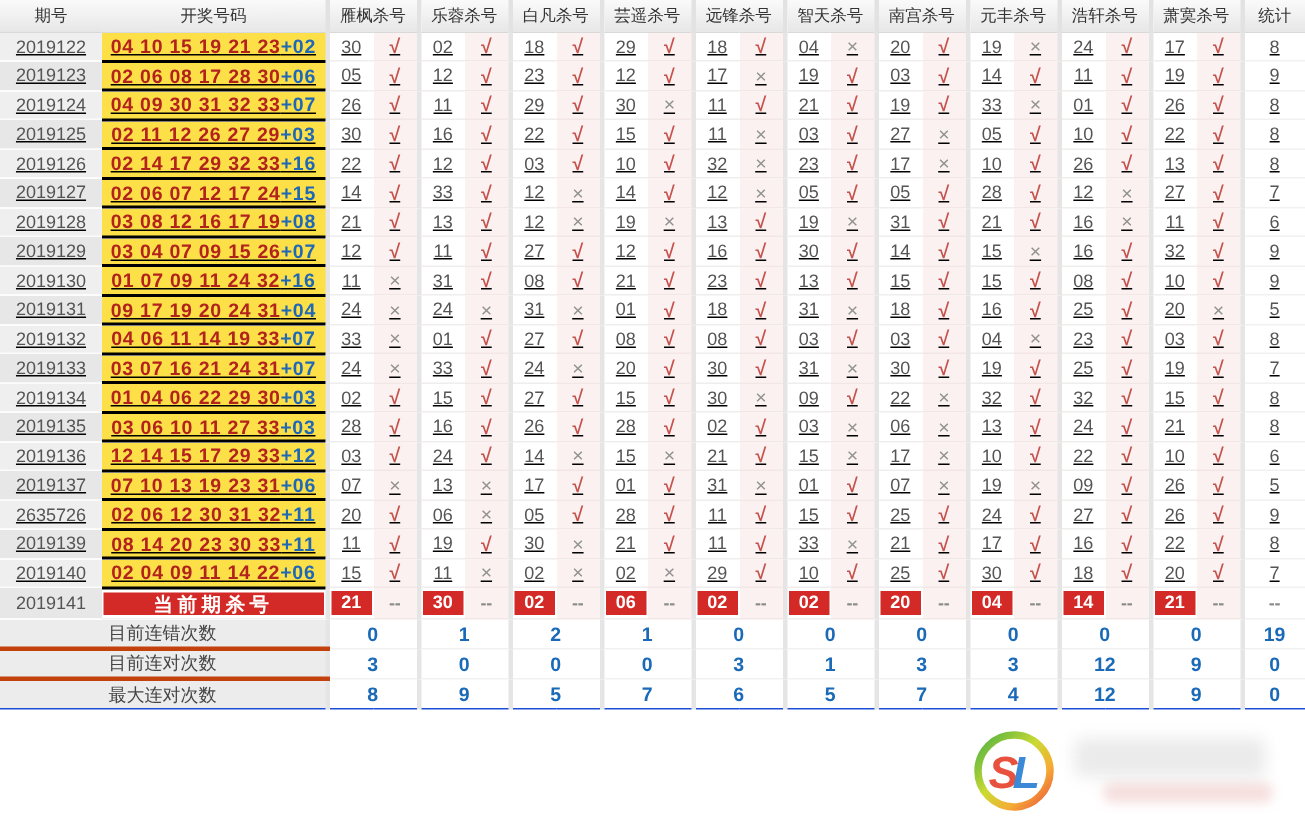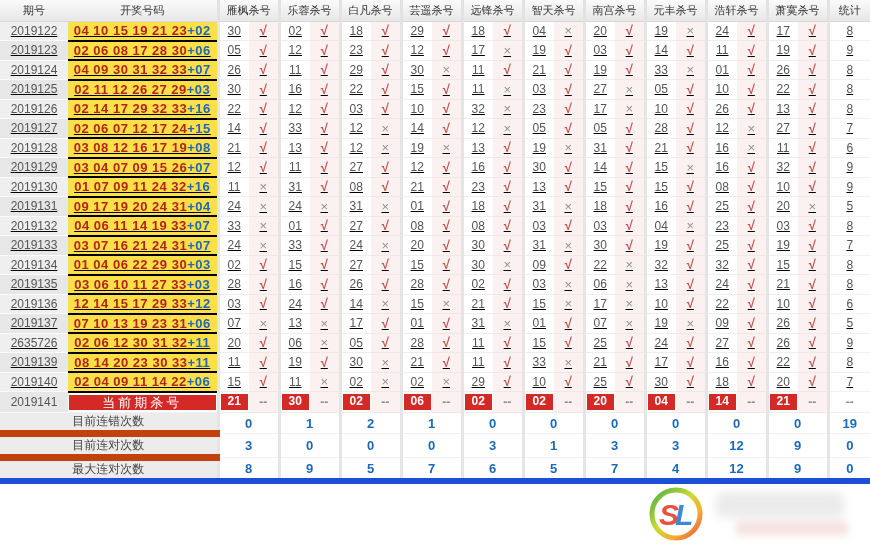--- a/index.html
+++ b/index.html
@@ -25,33 +25,33 @@
   td.kn { background:#fff; color:#555; font-size:12px; border-left:3px solid #e5e5e5; border-bottom:1px solid #f0eded; }
   td.kc { background:#fbf1f0; font-size:13px; border-bottom:1px solid #f3e7e6; }
   td.kc.hit  { color:#c5524c; font-weight:bold; }
   td.kc.miss { color:#919191; }
   td.st { background:#fff; color:#555; font-size:12px; border-left:3px solid #e5e5e5; border-bottom:1px solid #f1f1f1; }
 
   
   tr.cur { height:19.5px; }
   tr.cur td.ban { background:#fff; border-bottom:1px solid #f1f1f1; }
   .banner { margin:2px 1px; height:15.5px; line-height:15.5px; background:#d32a27; color:#fff;
-            font-size:13px; font-weight:normal; letter-spacing:3px; }
+            font-size:13px; font-weight:bold; letter-spacing:3px; }
   .chip { margin:2px 1px; height:15.5px; line-height:15.5px; background:#d32a27; color:#fff;
           font-size:12px; font-weight:bold; }
   td.kc.dash, td.st.dash { color:#8b8b8b; font-weight:bold; font-size:12px; background:#fbf1f0; }
   td.st.dash { background:#fff; }
 
   
   tr.sum { height:20px; }
-  td.lbl { background:#ececec; color:#444; font-size:12px; border-bottom:7px solid #c2410c; }
+  td.lbl { background:#ececec; color:#444; font-size:12px; border-bottom:3px solid #c2410c; }
   td.val { background:#fff; font-size:13px; font-weight:bold; border-left:3px solid #e5e5e5; border-bottom:1px solid #f1f1f1; }
   td.val.vblue { color:#1a6ab8; }
   td.val.vred  { color:#c3201d; }
-  tr.sum:last-child td { border-bottom:6px solid #1d4ed8; }
+  tr.sum:last-child td { border-bottom:1px solid #1d4ed8; }
 
   
   .wm { position:absolute; left:648px; top:486px; width:56px; height:56px; opacity:0.92; pointer-events:none; }
   .wm-smudge1 { position:absolute; left:716px; top:492px; width:128px; height:26px;
                 background:rgba(165,165,165,0.22); filter:blur(5px); border-radius:6px; pointer-events:none; }
   .wm-smudge2 { position:absolute; left:736px; top:522px; width:112px; height:13px;
                 background:rgba(205,90,85,0.20); filter:blur(4px); border-radius:4px; pointer-events:none; }
 </style>
 </head>
 <body>

